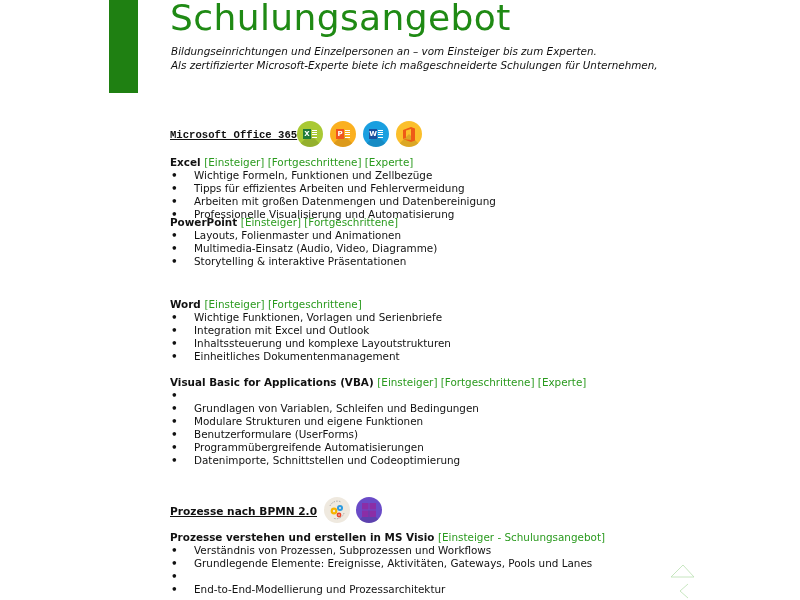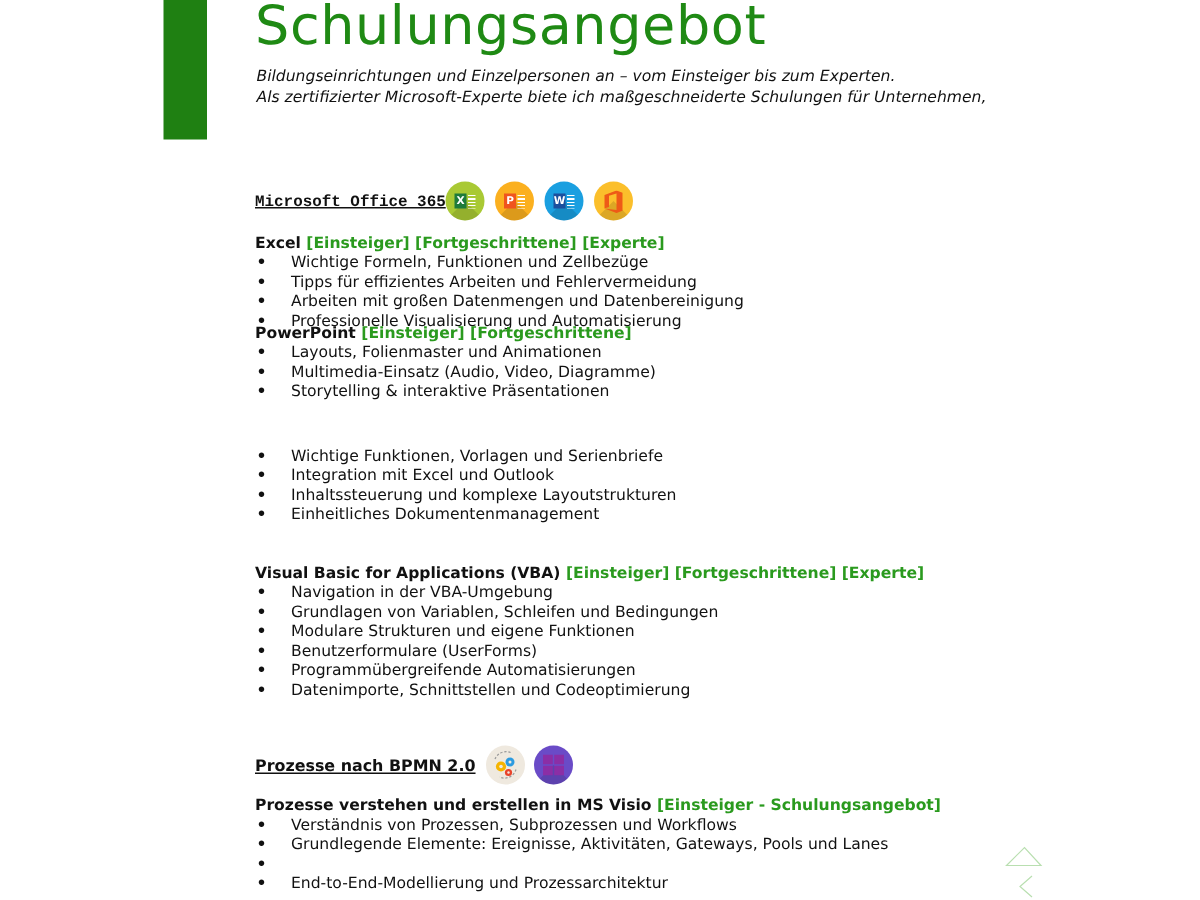--- a/index.html
+++ b/index.html
@@ -33,21 +33,21 @@
       position:relative; z-index:1; width:14px; height:14px; border-radius:1px;
       display:flex; align-items:center; justify-content:flex-start;
     }
     .glyph .letter {
       width:8px; height:10px; font-size:7px; font-weight:bold; color:#fff; text-align:center; line-height:10px;
     }
     .glyph .lines { width:5px; height:9px; margin-left:1px; background:repeating-linear-gradient(#fff 0 1px, transparent 1px 2.2px); }
     .block { position:absolute; left:170px; font-size:10.6px; line-height:13px; }
     .block .course { font-weight:bold; font-size:10.4px; }
     .block .course .name { color:#111; }
-    .block .course .level { color:#2a9a1e; font-weight:bold;text-align:right; }
+    .block .course .level { color:#2a9a1e; font-weight:normal;text-align:right; }
     .block ul { list-style:none; margin:0; padding:0; }
     .block li { display:flex; font-size:10.4px; color:#111; }
     .block li .bullet { width:23px; padding-left:1px; font-weight:bold; }
     .deco { position:absolute; left:668px; top:563px; width:30px; height:37px; }
   </style>
 </head>
 <body>
 
 <div class="green-bar"></div>
 <h1 class="title">Schulungsangebot</h1>
@@ -121,20 +121,21 @@
         <span>Multimedia-Einsatz (Audio, Video, Diagramme)</span>
       </li>
     <li>
         <span class="bullet">•</span>
         <span>Storytelling &amp; interaktive Präsentationen</span>
       </li>
   </ul>
 </div>
 
 <div class="block" style="top:298px;">
+  <div class="course"><span class="name">Word</span> <span class="level">[Einsteiger] [Fortgeschrittene]</span></div>
   <ul>
     <li>
         <span class="bullet">•</span>
         <span>Wichtige Funktionen, Vorlagen und Serienbriefe</span>
       </li>
     <li>
         <span class="bullet">•</span>
         <span>Integration mit Excel und Outlook</span>
       </li>
     <li>
@@ -146,21 +147,20 @@
         <span>Einheitliches Dokumentenmanagement</span>
       </li>
   </ul>
 </div>
 
 <div class="block" style="top:376px;">
   <div class="course"><span class="name">Visual Basic for Applications (VBA)</span> <span class="level">[Einsteiger] [Fortgeschrittene] [Experte]</span></div>
   <ul>
     <li>
         <span class="bullet">•</span>
-        <span>Navigation in der VBA-Umgebung</span>
       </li>
     <li>
         <span class="bullet">•</span>
         <span>Grundlagen von Variablen, Schleifen und Bedingungen</span>
       </li>
     <li>
         <span class="bullet">•</span>
         <span>Modulare Strukturen und eigene Funktionen</span>
       </li>
     <li>

